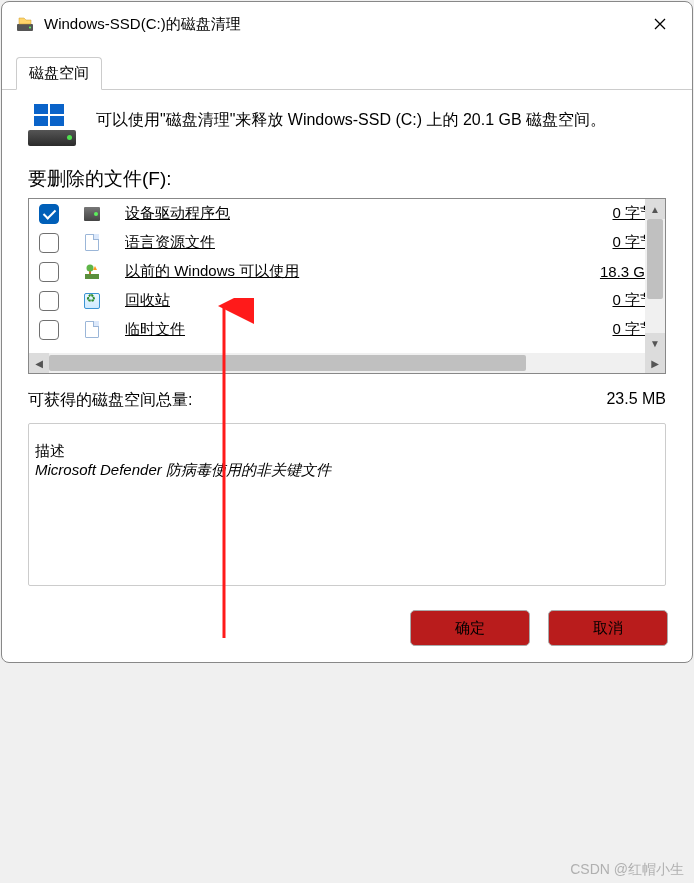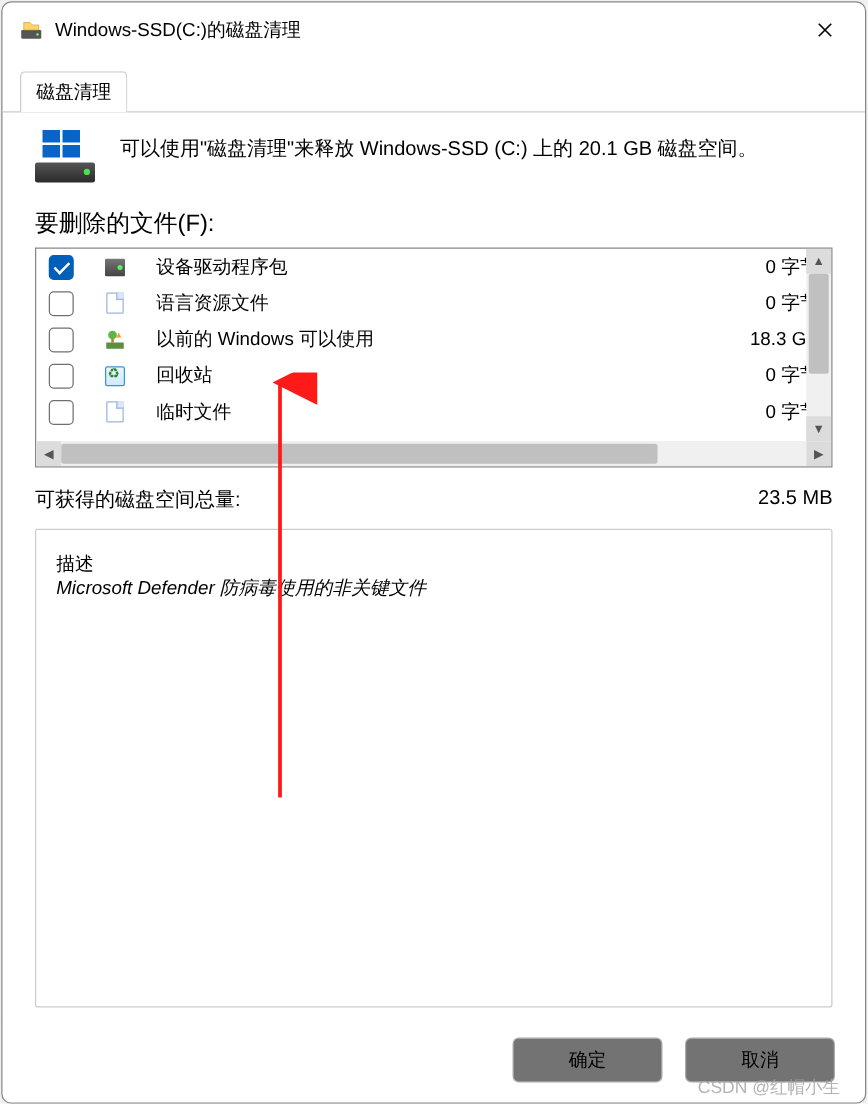--- a/index.html
+++ b/index.html
@@ -10,21 +10,21 @@
       width: 694px;
       height: 883px;
       position: relative;
       color: #000;
     }
     .window {
       background: #fff;
       border: 1px solid #888;
       border-radius: 8px;
       width: 692px;
-      height: 882px;
+      height: 662px;
       margin: 1px;
       display: flex;
       flex-direction: column;
       overflow: hidden;
     }
     .titlebar {
       display: flex;
       align-items: center;
       padding: 8px 10px 8px 14px;
       gap: 10px;
@@ -104,20 +104,21 @@
       overflow: hidden;
       position: relative;
     }
     .list-rows { flex: 1; overflow: hidden; }
     .row {
       display: flex;
       align-items: center;
       padding: 3px 10px;
       gap: 24px;
       height: 29px;
+      text-decoration: underline;
     }
     .chk {
       width: 20px; height: 20px;
       border: 1.5px solid #707070;
       border-radius: 4px;
       display:flex; align-items:center; justify-content:center;
       flex-shrink:0;
     }
     .chk.checked { background:#005fb8; border-color:#005fb8; }
     .chk.checked::after {
@@ -144,41 +145,41 @@
     .totalrow {
       display:flex; justify-content:space-between;
       margin-top: 16px; font-size:16px;
     }
     .desc-group {
       margin-top: 12px;
       position: relative;
       border: 1px solid #ccc;
       border-radius: 2px;
       flex: 1;
-      padding: 18px 16px;
+      padding: 18px 6px;
     }
     .desc-text { font-size:15px;font-style:italic; }
     .footer {
       display:flex; justify-content:flex-end;
       gap: 18px;
       padding: 14px 24px 16px;
     }
     .btn-std {
       min-width: 120px; height: 36px;
       border: 1px solid #aaa; border-radius: 5px;
-      background: #737373;
+      background: #b91c1c;
       font-size:15px;
       display:flex; align-items:center; justify-content:center;
     }
     .arrow-annot {
       position:absolute; pointer-events:none;
       left: 214px; top: 298px;
     }
     .watermark {
-      position:absolute; bottom:4px; right:22px;
+      position:absolute; bottom:4px; right:10px;
       color: rgba(160,160,160,0.8); font-size:14px;
     }
     .icon-file-blank { width:14px; height:17px; border:1px solid #9bb6d8; border-radius:1px; background:#fff; position:relative;}
     .icon-file-blank::after{content:"";position:absolute;top:-1px;right:-1px;width:5px;height:5px;background:#dbe8fb;border-left:1px solid #9bb6d8;border-bottom:1px solid #9bb6d8;}
     .icon-recycle {width:16px;height:16px;border:1.5px solid #3a93d4;border-radius:2px;background:linear-gradient(#eaf6ff,#cfeaff);position:relative;}
     .icon-recycle::after{content:"♻";position:absolute;top:-2px;left:1px;font-size:11px;color:#2a8a2a;}
     .icon-winold{width:16px;height:16px;}
     .icon-driver{width:16px;height:14px;background:linear-gradient(#777,#444);border-radius:1px;display:flex;align-items:center;justify-content:center;}
     .icon-driver::after{content:"";width:4px;height:4px;background:#5cf05c;border-radius:50%;margin-left:7px;}
   </style>
@@ -196,21 +197,21 @@
     </span>
     <span class="title-text">Windows-SSD(C:)的磁盘清理</span>
     <div class="close-btn">
       <svg width="12" height="12" viewBox="0 0 12 12">
           <path d="M1 1 L11 11 M11 1 L1 11" stroke="#000" stroke-width="1.3"></path>
         </svg>
     </div>
   </div>
 
   <div class="tabbar">
-    <div class="tab active"><span>磁盘清理</span></div>
+    <div class="tab active"><span>磁盘空间</span></div>
   </div>
 
   <div class="content">
     <div class="intro">
       <div class="drive-icon">
         <div class="win-logo">
             <span></span>
             <span></span>
             <span></span>
             <span></span>

